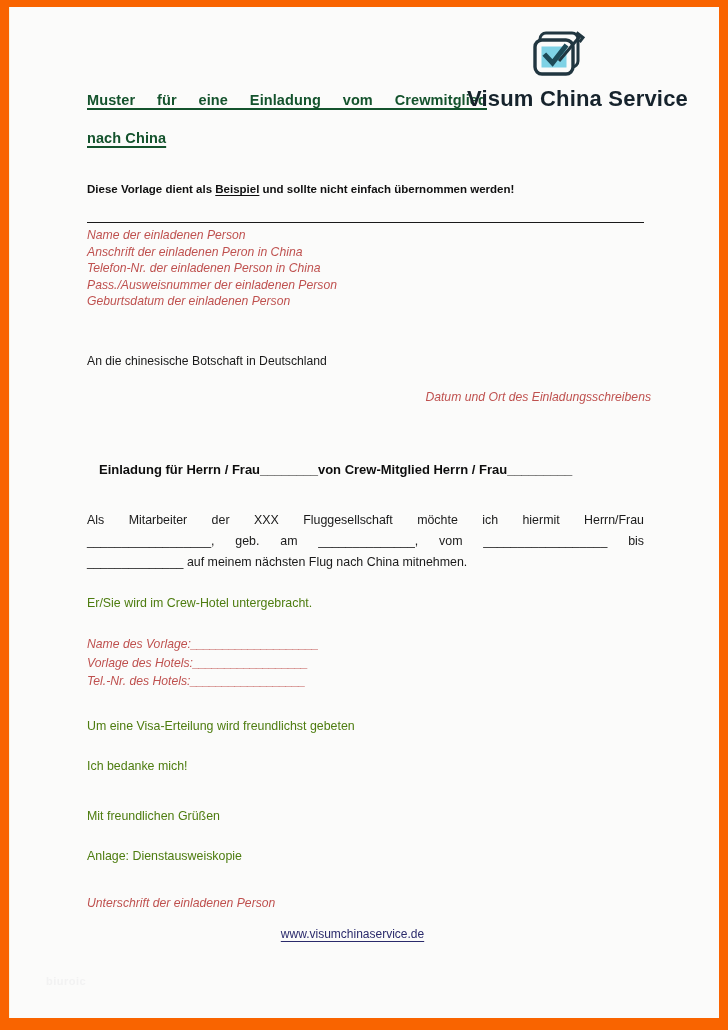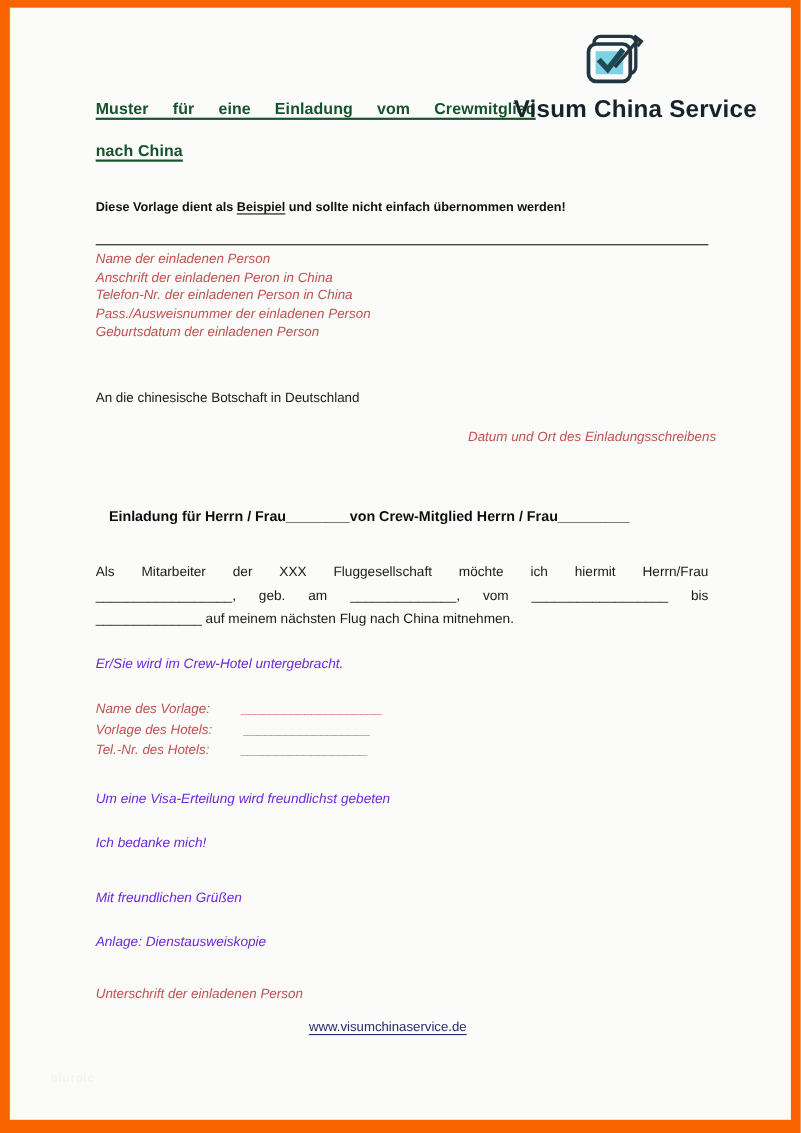--- a/index.html
+++ b/index.html
@@ -161,36 +161,34 @@
   .para-justified .just-row {
     display: block;
     text-align: justify;
     text-align-last: justify;
     white-space: nowrap;
   }
 
   .para {
     margin-top: 20px;
     font-size: 12.4px;
-    color: #6d28d9;
+    color: #4d7c0f;
     line-height: 20px;
-    font-style: italic;
   }
 
   .hotel-block {
     margin-top: 22px;
     color: #bf514f;
     font-style: italic;
     font-size: 12.2px;
     line-height: 18.6px;
   }
   .hotel-row { white-space: nowrap; }
   .hotel-row .blank {
     letter-spacing: -0.4px;
-    margin-left: 29px;
   }
 
   .closing { margin-top: 30px; }
 
   .sign-red {
     margin-top: 30px;
     color: #bf514f;
     font-style: italic;
     font-size: 12.2px;
   }

